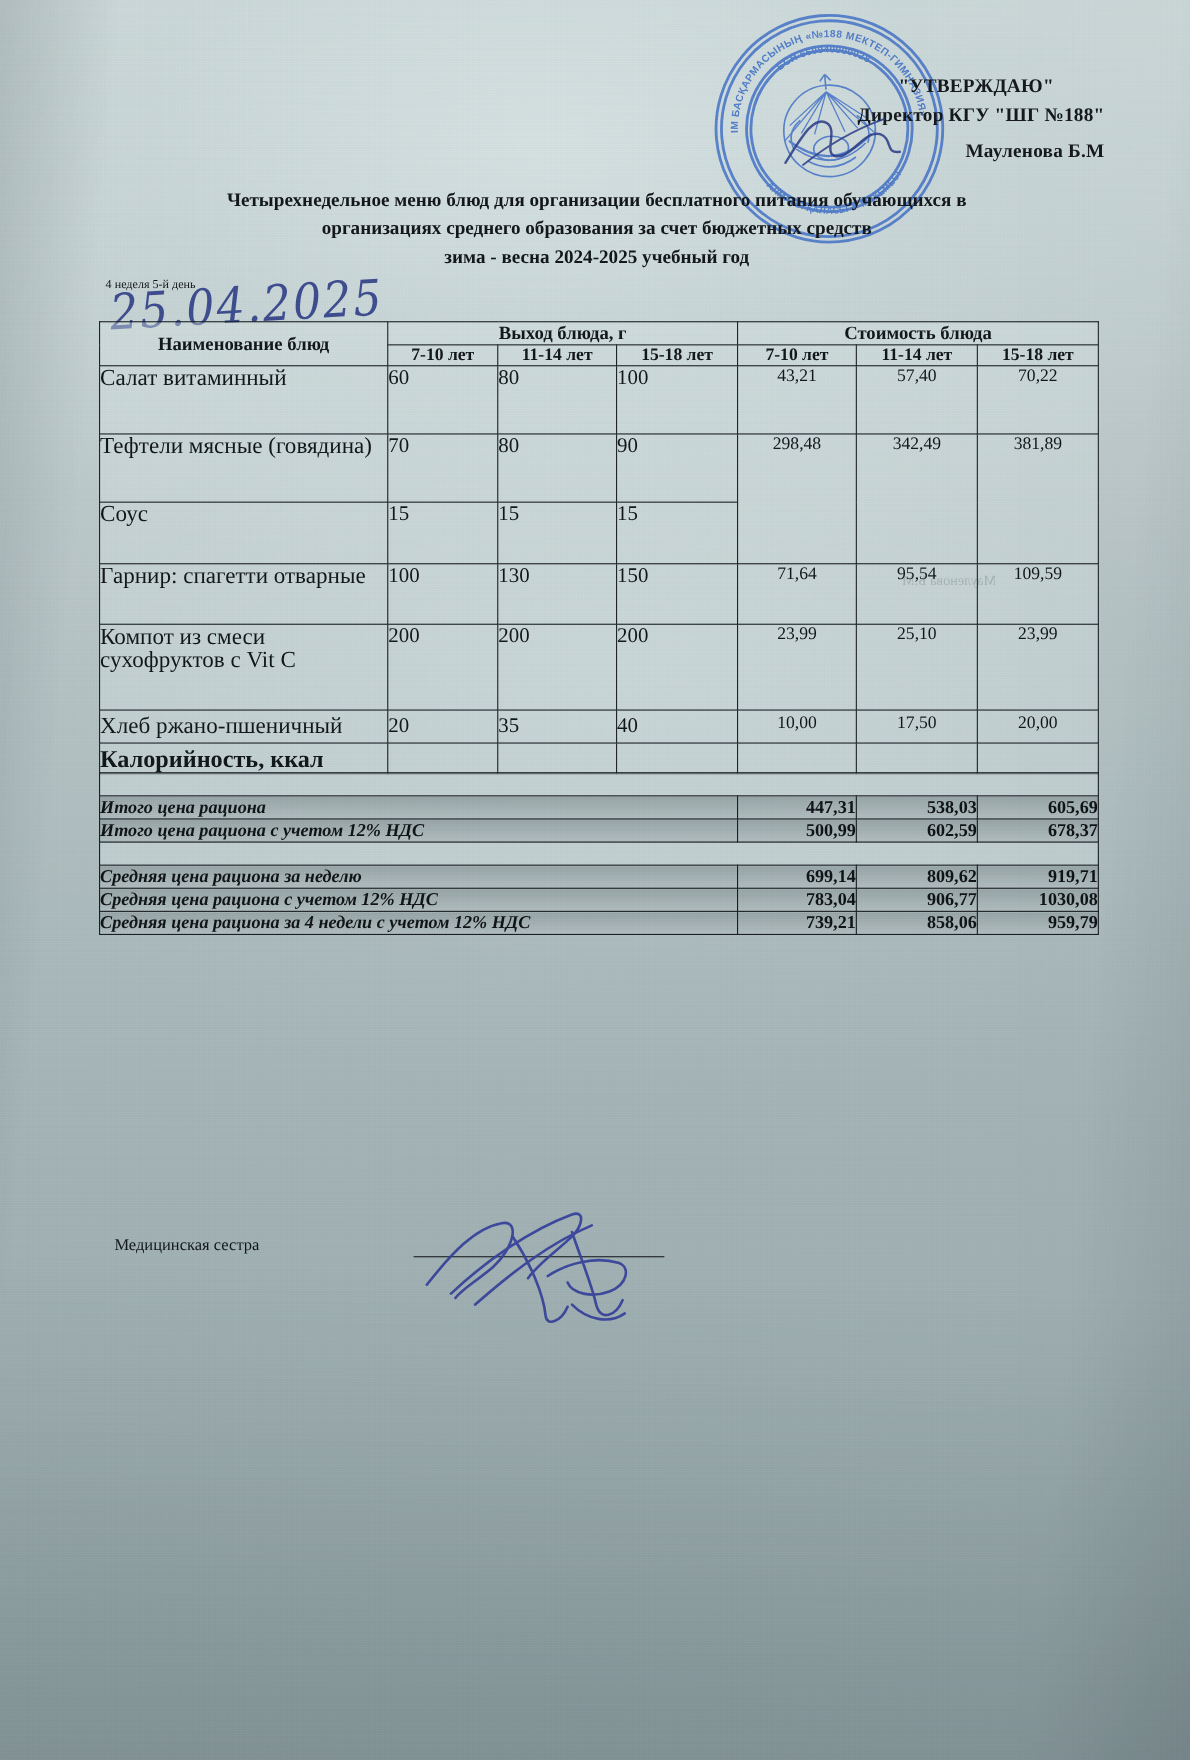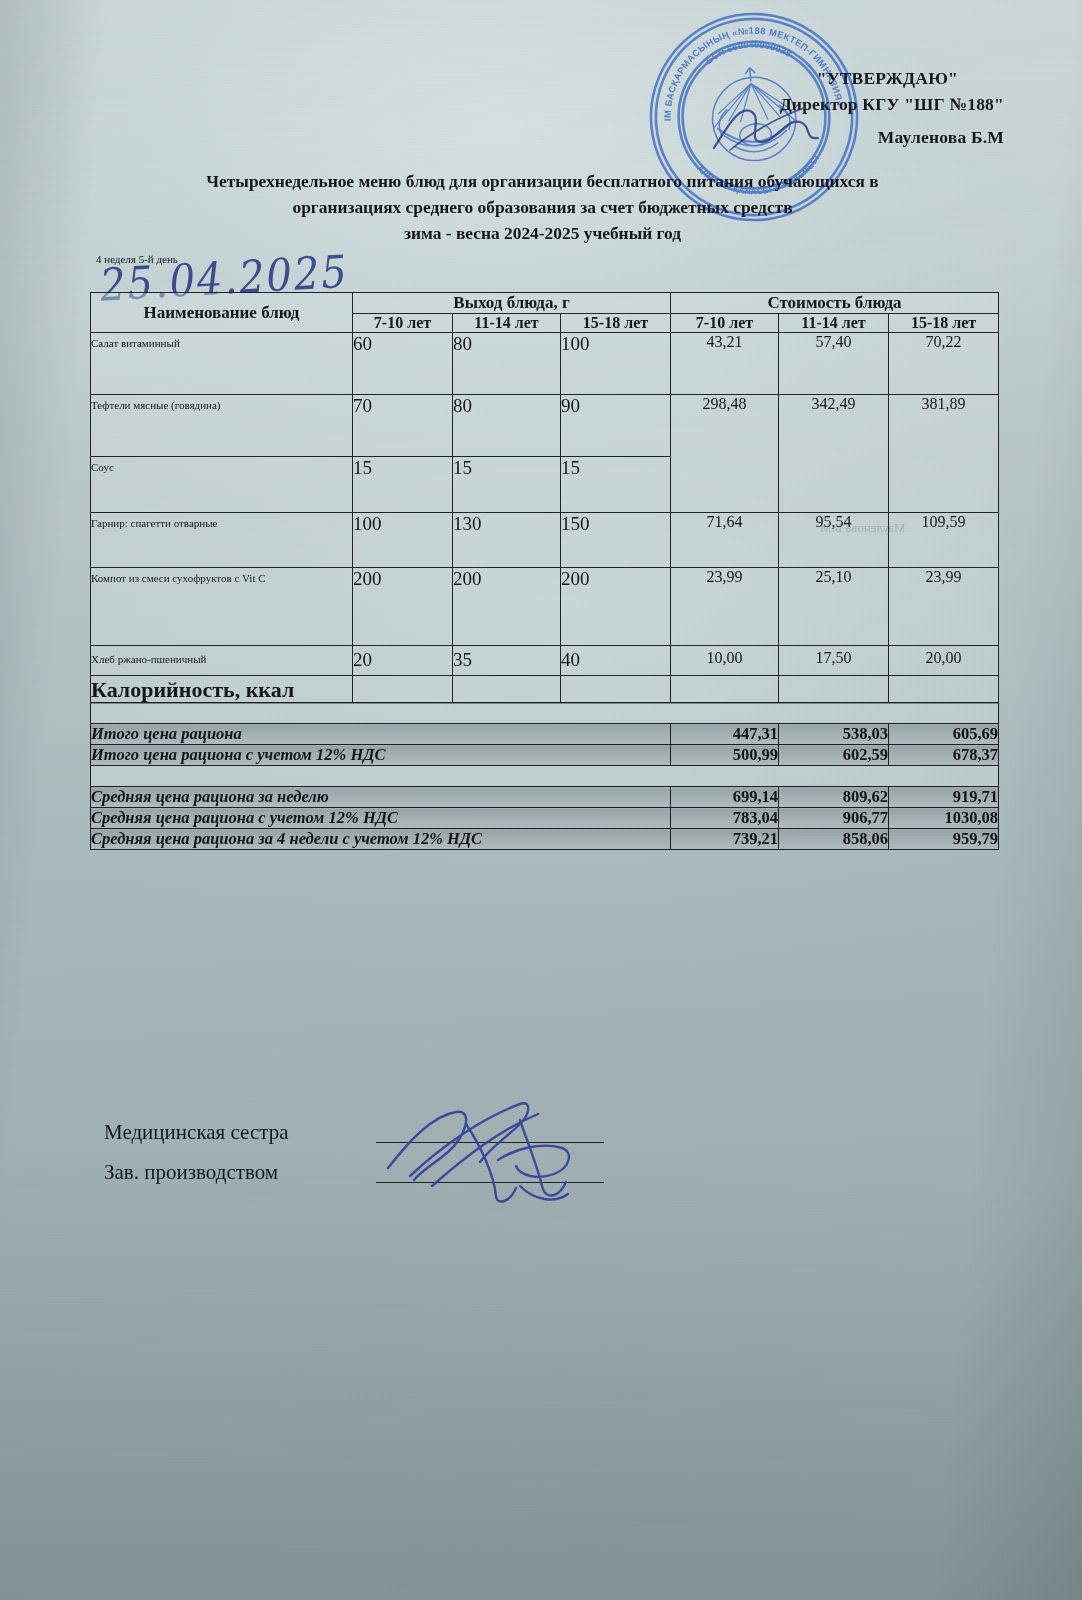--- a/index.html
+++ b/index.html
@@ -151,21 +151,21 @@
     font-weight: bold;
     font-size: 17px;
     padding: 7px 2px;
   }
   .hd-sub { font-size: 16px; font-weight: bold; text-align: center; padding: 9px 2px; }
   .name-cell {
     text-align: left;
     padding: 6px 0 0 8px;
     vertical-align: top;
     line-height: 21px;
-    font-size: 11px;
+    font-size: 21px;
   }
   .num {
     vertical-align: top;
     padding-top: 7px;
     font-size: 19px;
   }
   .cost {
     text-align: center;
     vertical-align: top;
     padding-top: 5px;
@@ -208,21 +208,21 @@
     background: rgba(206,219,220,0.55);
     border-left: 1.6px solid #171d21;
     border-right: 1.6px solid #171d21;
   }
 
   
   #sig {
     position: absolute;
     left: 104px;
     top: 1112px;
-    font-size: 21px;
+    font-size: 15px;
     color: #10161a;
     line-height: 40px;
   }
   .sig-row { position: relative; height: 40px; white-space: nowrap; }
   .sig-label { display: inline-block; }
   .sig-line {
     position: absolute;
     left: 272px;
     bottom: 9px;
     width: 228px;
@@ -452,24 +452,20 @@
         </tr>
       </tbody>
     </table>
   </div>
 
   <div id="sig">
     <div class="sig-row">
       <span class="sig-label">Медицинская сестра</span>
       <span class="sig-line"></span>
     </div>
-    <div class="sig-row">
-      <span class="sig-label">Зав. производством</span>
-      <span class="sig-line"></span>
-    </div>
   </div>
 
   <svg id="signature" viewBox="0 0 230 120">
     <g fill="none" stroke="#35409b" stroke-linecap="round" stroke-width="2.4">
       <path d="M18 78 C40 50, 62 26, 86 22 C104 19, 96 46, 78 62 C64 74, 50 82, 44 90"></path>
       <path d="M40 86 C72 56, 112 28, 150 14 C162 10, 160 24, 150 34 C138 46, 120 58, 110 72"></path>
       <path d="M62 96 C96 66, 130 40, 168 24"></path>
       <path d="M96 34 C112 58, 124 86, 126 106 C127 116, 140 112, 146 98"></path>
       <path d="M150 30 C158 54, 168 78, 172 96 C176 112, 190 106, 196 92"></path>
       <path d="M128 70 C146 58, 172 52, 192 58 C204 62, 200 78, 184 84 C168 90, 150 86, 146 76"></path>

